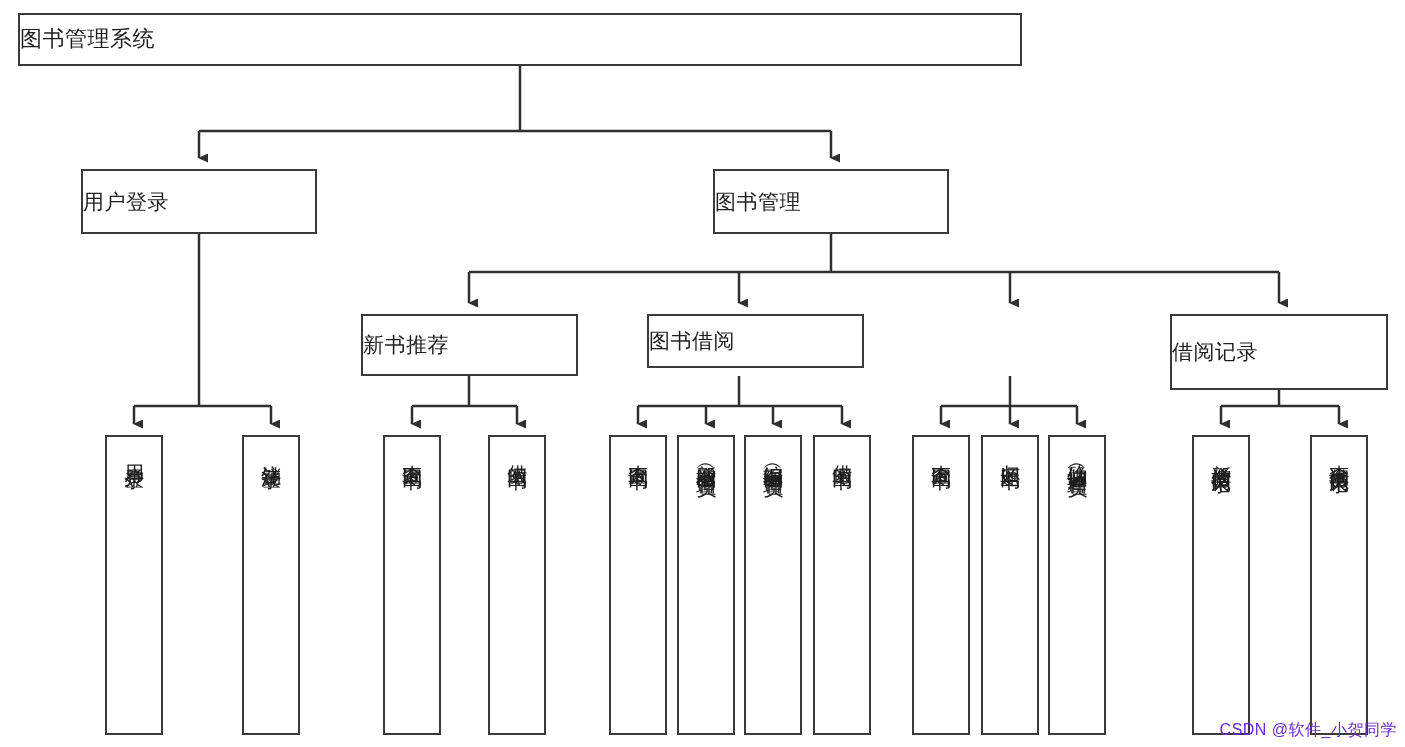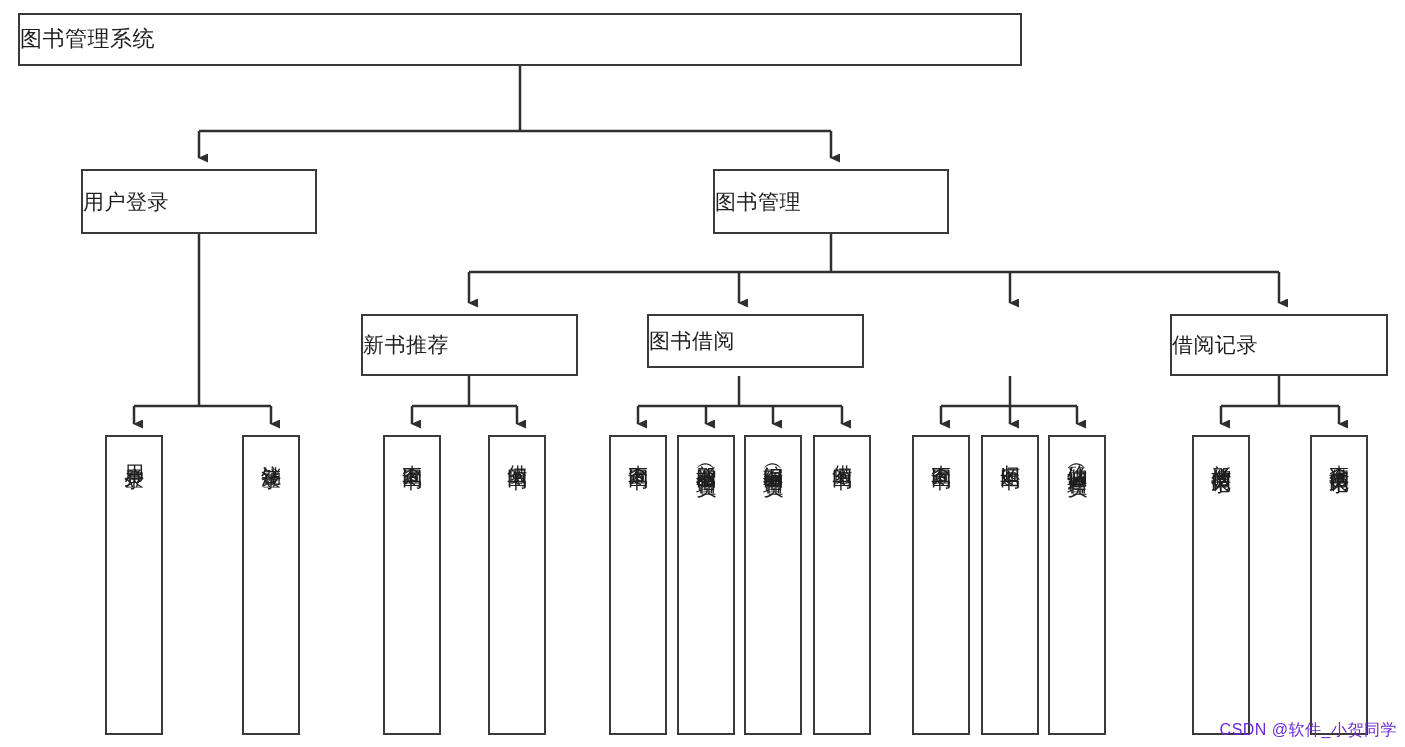--- a/index.html
+++ b/index.html
@@ -137,21 +137,21 @@
   <div class="node lvl3" style="left:361px; top:314px; width:217px; height:62px;">
     <span class="label">新书推荐</span>
   </div>
 
   <div class="node lvl2" style="left:713px; top:169px; width:236px; height:65px;">
     <span class="label">图书管理</span>
   </div>
   <div class="node lvl3" style="left:631px; top:314px; width:217px; height:54px;margin-left:16px;">
     <span class="label">图书借阅</span>
   </div>
-  <div class="node lvl3" style="left:1170px; top:314px; width:218px; height:62px;">
+  <div class="node lvl3" style="left:1170px; top:314px; width:218px; height:76px;">
     <span class="label">借阅记录</span>
   </div>
 
   <div class="node leaf" style="left:105px; top:435px; width:58px; height:300px;">
     <span class="label">用户登录</span>
   </div>
   <div class="node leaf" style="left:242px; top:435px; width:58px; height:300px;">
     <span class="label">注销登录</span>
   </div>
 

